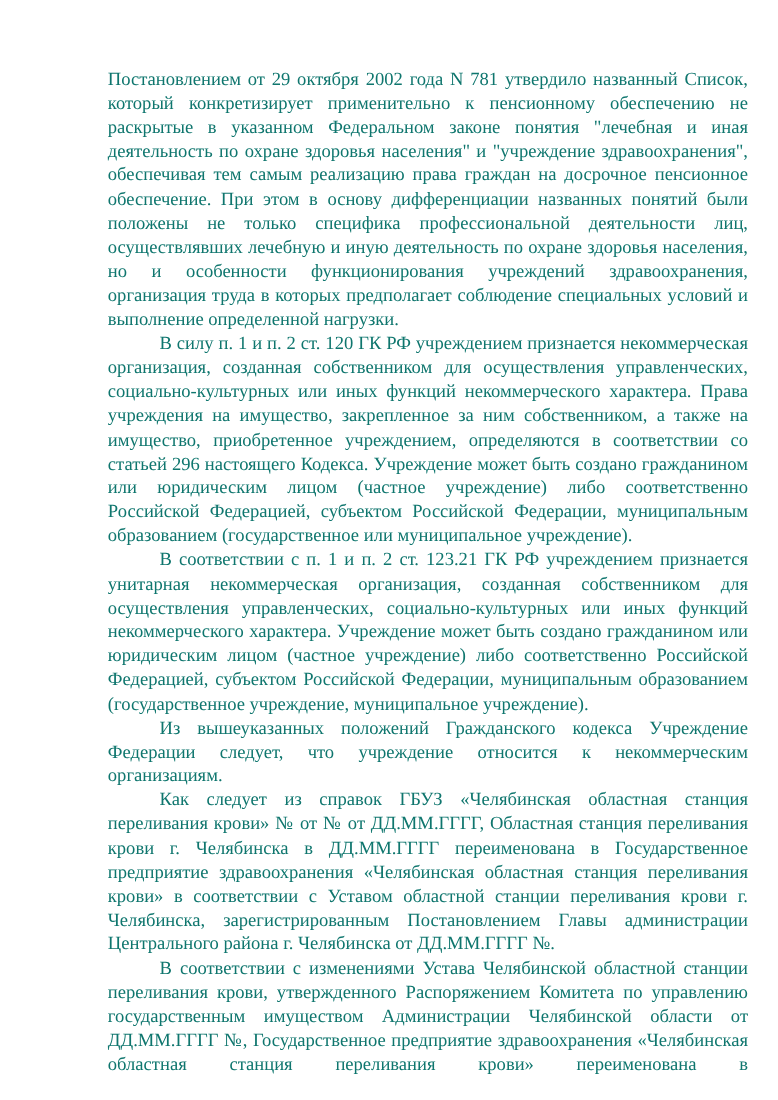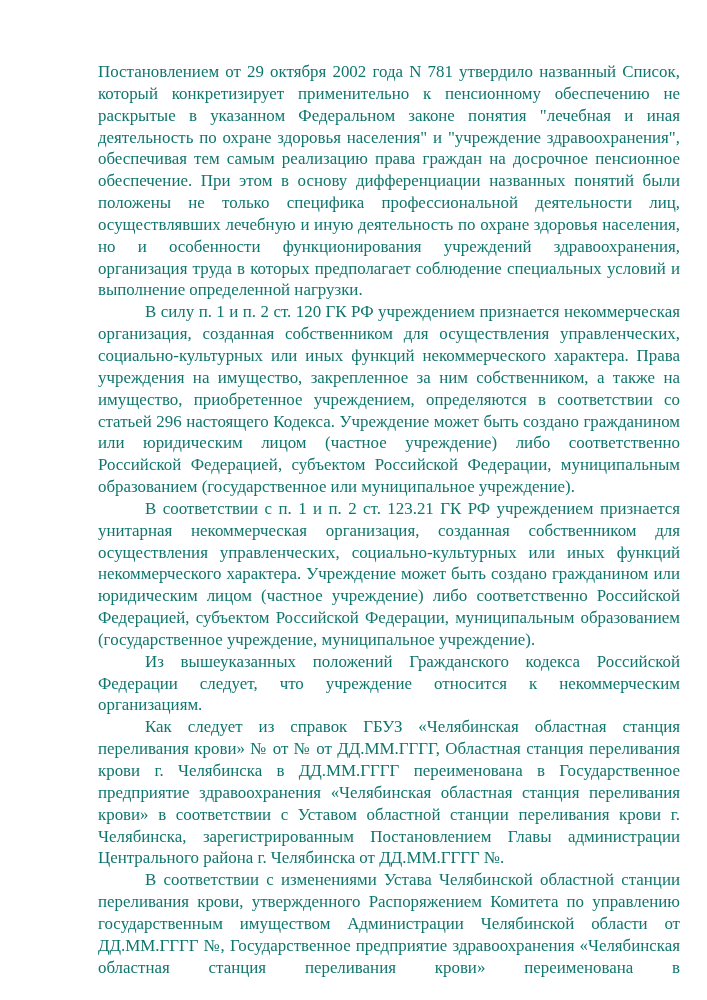--- a/index.html
+++ b/index.html
@@ -38,17 +38,17 @@
   }
 </style>
 </head>
 <body>
 
 <div class="page">
   <div class="text-block">
     <p>Постановлением от 29 октября 2002 года N 781 утвердило названный Список, который конкретизирует применительно к пенсионному обеспечению не раскрытые в указанном Федеральном законе понятия "лечебная и иная деятельность по охране здоровья населения" и "учреждение здравоохранения", обеспечивая тем самым реализацию права граждан на досрочное пенсионное обеспечение. При этом в основу дифференциации названных понятий были положены не только специфика профессиональной деятельности лиц, осуществлявших лечебную и иную деятельность по охране здоровья населения, но и особенности функционирования учреждений здравоохранения, организация труда в которых предполагает соблюдение специальных условий и выполнение определенной нагрузки.</p>
     <p class="indent">В силу п. 1 и п. 2 ст. 120 ГК РФ учреждением признается некоммерческая организация, созданная собственником для осуществления управленческих, социально-культурных или иных функций некоммерческого характера. Права учреждения на имущество, закрепленное за ним собственником, а также на имущество, приобретенное учреждением, определяются в соответствии со статьей 296 настоящего Кодекса. Учреждение может быть создано гражданином или юридическим лицом (частное учреждение) либо соответственно Российской Федерацией, субъектом Российской Федерации, муниципальным образованием (государственное или муниципальное учреждение).</p>
     <p class="indent">В соответствии с п. 1 и п. 2 ст. 123.21 ГК РФ учреждением признается унитарная некоммерческая организация, созданная собственником для осуществления управленческих, социально-культурных или иных функций некоммерческого характера. Учреждение может быть создано гражданином или юридическим лицом (частное учреждение) либо соответственно Российской Федерацией, субъектом Российской Федерации, муниципальным образованием (государственное учреждение, муниципальное учреждение).</p>
-    <p class="indent">Из вышеуказанных положений Гражданского кодекса Российской Федерации следует, что учреждение относится к некоммерческим организациям.</p>
+    <p class="indent">Из вышеуказанных положений Гражданского кодекса Учреждение Федерации следует, что учреждение относится к некоммерческим организациям.</p>
     <p class="indent">Как следует из справок ГБУЗ «Челябинская областная станция переливания крови» № от № от ДД.ММ.ГГГГ, Областная станция переливания крови г. Челябинска в ДД.ММ.ГГГГ переименована в Государственное предприятие здравоохранения «Челябинская областная станция переливания крови» в соответствии с Уставом областной станции переливания крови г. Челябинска, зарегистрированным Постановлением Главы администрации Центрального района г. Челябинска от ДД.ММ.ГГГГ №.</p>
     <p class="indent justify-last">В соответствии с изменениями Устава Челябинской областной станции переливания крови, утвержденного Распоряжением Комитета по управлению государственным имуществом Администрации Челябинской области от ДД.ММ.ГГГГ №, Государственное предприятие здравоохранения «Челябинская областная станция переливания крови» переименована в</p>
   </div>
 </div>
 
 </body></html>

